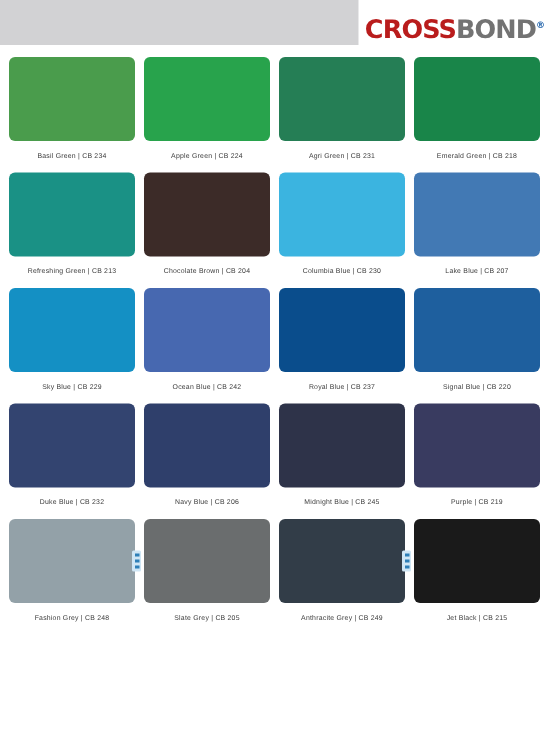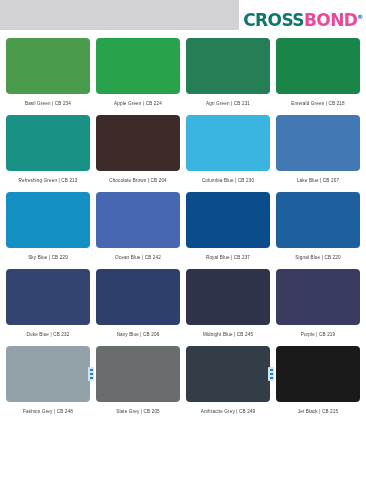--- a/index.html
+++ b/index.html
@@ -45,22 +45,22 @@
   .logo-wordmark {
     font-family: "DejaVu Sans", sans-serif;
     font-weight: bold;
     font-size: 17px;
     letter-spacing: -0.6px;
     line-height: 1;
     white-space: nowrap;
     position: relative;
   }
 
-  .logo-cross { color: #0f766e; margin-top: 19px; }
-  .logo-bond  { color: #ec4899; }
+  .logo-cross { color: #b91c1c; margin-top: 19px; }
+  .logo-bond  { color: #737373; }
   .logo-tm {
     font-size: 6px;
     vertical-align: super;
     color: #1a5ea8;
     font-weight: bold;
   }
 
   
   .grid {
     padding: 8px 6px 4px 6px;

